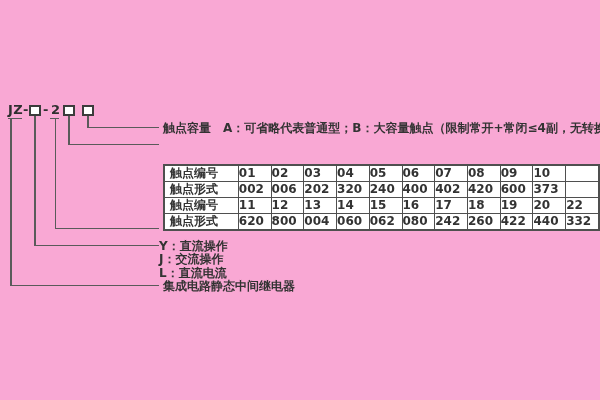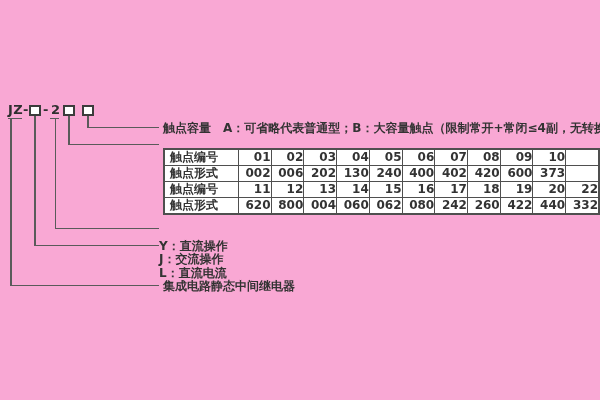--- a/index.html
+++ b/index.html
@@ -14,27 +14,27 @@
   .pbox{
     position:absolute;width:8px;height:7px;border:2px solid #3c3c3c;background:#fff;
   }
   .vline{position:absolute;width:1.5px;background:#5a5a5a;}
   .hline{position:absolute;height:1.5px;background:#5a5a5a;}
   .lbl{
     position:absolute;font-size:12px;font-weight:600;color:#333;
     line-height:14px;white-space:nowrap;
   }
   table.ctable{
-    position:absolute;left:163px;top:148px;border-collapse:collapse;
+    position:absolute;left:163px;top:164px;border-collapse:collapse;
     font-size:12px;font-weight:600;color:#333;background:#fff;
     border:2px solid #4f4f4f;table-layout:fixed;
   }
   table.ctable td{
     border:1px solid #4f4f4f;width:32px;height:15px;line-height:15px;
-    text-align:right;padding:0;overflow:hidden;
+    text-align:left;padding:0;overflow:hidden;
   }
   table.ctable td.rowhead{
     width:70px;text-align:left;padding-left:5px;
   }
 </style>
 </head>
 <body>
 
 <div class="canvas">
 
@@ -83,21 +83,21 @@
           <td>08</td>
           <td>09</td>
           <td>10</td>
           <td></td>
         </tr>
         <tr>
           <td class="rowhead">触点形式</td>
           <td>002</td>
           <td>006</td>
           <td>202</td>
-          <td>130</td>
+          <td>320</td>
           <td>240</td>
           <td>400</td>
           <td>402</td>
           <td>420</td>
           <td>600</td>
           <td>373</td>
           <td></td>
         </tr>
         <tr>
           <td class="rowhead">触点编号</td>

